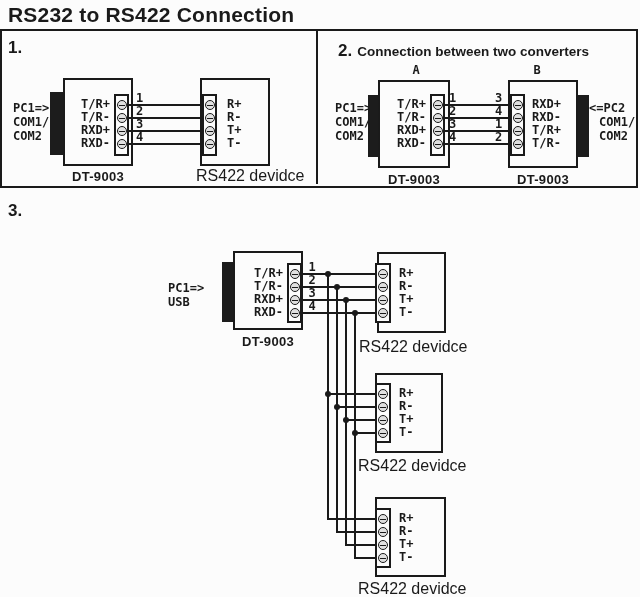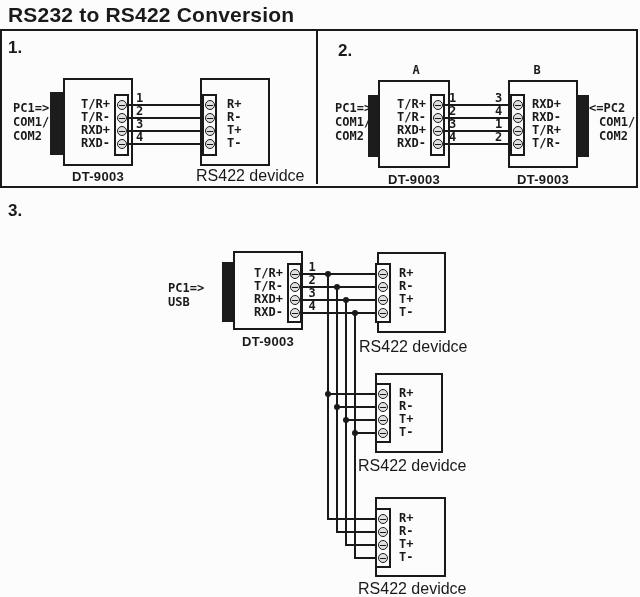--- a/index.html
+++ b/index.html
@@ -30,21 +30,21 @@
         font-size:12px;line-height:13px}
   .capdt{position:absolute;font-weight:bold;font-size:13px;text-align:center;letter-spacing:.3px;white-space:nowrap}
   .capdev{position:absolute;font-size:16px;text-align:center;white-space:nowrap}
   .abl{position:absolute;font-family:"DejaVu Sans Mono",monospace;font-weight:bold;font-size:12px;text-align:center}
 </style>
 </head>
 <body>
 
 <div class="stage">
 
-  <div class="t title">RS232 to RS422 Conversion</div>
+  <div class="t title">RS232 to RS422 Connection</div>
 
   <div class="frame" style="left:0;top:29px;width:634px;height:155px"></div>
   <div class="vline" style="left:316px;top:31px;height:153px"></div>
 
   <div class="heading" style="left:8px;top:38px">
     <span class="hnum" style="margin-right:2px">1.</span>
   </div>
 
   <span class="pcl" style="left:13px;top:101px">PC1=&gt;</span>
   <span class="pcl" style="left:13px;top:115px">COM1/</span>
@@ -80,20 +80,21 @@
   <i class="screw" style="left:205px;top:126px"></i>
   <i class="screw" style="left:205px;top:139px"></i>
   <span class="chan" style="left:227px;top:98px">R+</span>
   <span class="chan" style="left:227px;top:111px">R-</span>
   <span class="chan" style="left:227px;top:124px">T+</span>
   <span class="chan" style="left:227px;top:137px">T-</span>
   <div class="capdev" style="left:196px;top:167px;width:100px">RS422 devidce</div>
 
   <div class="heading" style="left:338px;top:41px">
     <span class="hnum">2.</span>
+    <span class="htxt">Connection between two converters</span>
   </div>
   <span class="abl" style="left:410px;top:63px;width:12px">A</span>
   <span class="abl" style="left:531px;top:63px;width:12px">B</span>
 
   <span class="pcl" style="left:335px;top:101px">PC1=&gt;</span>
   <span class="pcl" style="left:335px;top:115px">COM1/</span>
   <span class="pcl" style="left:335px;top:129px">COM2</span>
   <div class="conn" style="left:368px;top:95px;width:11px;height:62px"></div>
 
   <div class="box" style="left:378px;top:80px;width:72px;height:88px"></div>

